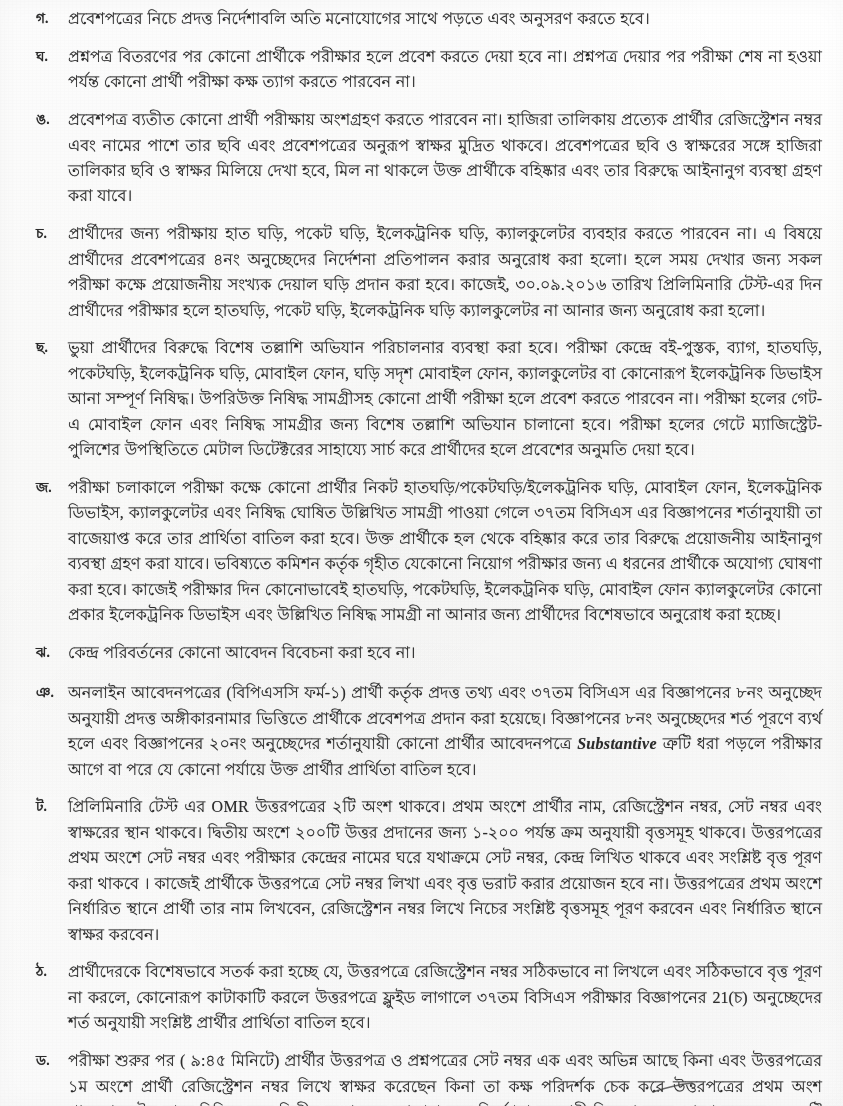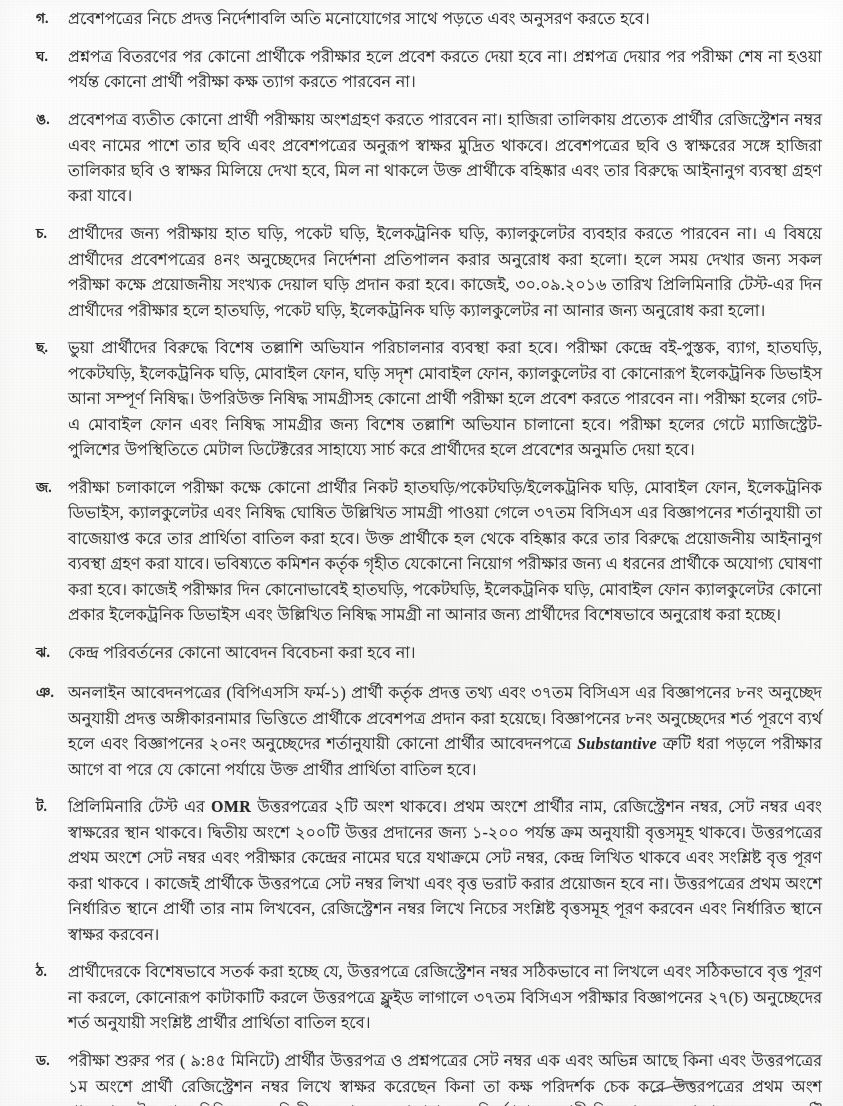--- a/index.html
+++ b/index.html
@@ -75,21 +75,20 @@
   .body.single { text-align: left; }
   .latin {
     font-family: "Liberation Serif", "DejaVu Serif", serif;
     font-weight: 700;
     letter-spacing: .3px;
     font-style: italic;
   }
   .latin-plain {
     font-family: "Liberation Serif", "DejaVu Serif", serif;
     letter-spacing: .4px;
-    font-weight: bold;
   }
   
   .p-gap-lg { margin-bottom: 15px; }
   
   #pen-mark {
     position: absolute;
     left: 652px;
     top: 1082px;
     width: 42px;
     height: 12px;
@@ -149,21 +148,21 @@
       <div class="body"><span>অনলাইন আবেদনপত্রের (বিপিএসসি ফর্ম-১) প্রার্থী কর্তৃক প্রদত্ত তথ্য এবং ৩৭তম বিসিএস এর বিজ্ঞাপনের ৮নং অনুচ্ছেদ অনুযায়ী প্রদত্ত অঙ্গীকারনামার ভিত্তিতে প্রার্থীকে প্রবেশপত্র প্রদান করা হয়েছে। বিজ্ঞাপনের ৮নং অনুচ্ছেদের শর্ত পূরণে ব্যর্থ হলে এবং বিজ্ঞাপনের ২০নং অনুচ্ছেদের শর্তানুযায়ী কোনো প্রার্থীর আবেদনপত্রে </span><span class="latin">Substantive</span><span> ত্রুটি ধরা পড়লে পরীক্ষার আগে বা পরে যে কোনো পর্যায়ে উক্ত প্রার্থীর প্রার্থিতা বাতিল হবে।</span></div>
     </div>
 
     <div class="para">
       <div class="marker">ট.</div>
       <div class="body"><span>প্রিলিমিনারি টেস্ট এর </span><span class="latin-plain">OMR</span><span> উত্তরপত্রের ২টি অংশ থাকবে। প্রথম অংশে প্রার্থীর নাম, রেজিস্ট্রেশন নম্বর, সেট নম্বর এবং স্বাক্ষরের স্থান থাকবে। দ্বিতীয় অংশে ২০০টি উত্তর প্রদানের জন্য ১-২০০ পর্যন্ত ক্রম অনুযায়ী বৃত্তসমূহ থাকবে। উত্তরপত্রের প্রথম অংশে সেট নম্বর এবং পরীক্ষার কেন্দ্রের নামের ঘরে যথাক্রমে সেট নম্বর, কেন্দ্র  লিখিত থাকবে এবং সংশ্লিষ্ট বৃত্ত পূরণ করা থাকবে । কাজেই প্রার্থীকে উত্তরপত্রে সেট নম্বর লিখা এবং বৃত্ত ভরাট করার প্রয়োজন হবে না। উত্তরপত্রের প্রথম অংশে নির্ধারিত স্থানে প্রার্থী তার নাম লিখবেন, রেজিস্ট্রেশন নম্বর লিখে নিচের সংশ্লিষ্ট বৃত্তসমূহ পূরণ করবেন এবং নির্ধারিত স্থানে স্বাক্ষর করবেন।</span></div>
     </div>
 
     <div class="para">
       <div class="marker">ঠ.</div>
-      <div class="body">প্রার্থীদেরকে বিশেষভাবে সতর্ক করা হচ্ছে যে, উত্তরপত্রে রেজিস্ট্রেশন নম্বর সঠিকভাবে না লিখলে এবং সঠিকভাবে বৃত্ত পূরণ না করলে, কোনোরূপ কাটাকাটি করলে উত্তরপত্রে ফ্লুইড লাগালে ৩৭তম বিসিএস পরীক্ষার বিজ্ঞাপনের ২৭(চ) অনুচ্ছেদের শর্ত অনুযায়ী সংশ্লিষ্ট প্রার্থীর প্রার্থিতা বাতিল হবে।</div>
+      <div class="body">প্রার্থীদেরকে বিশেষভাবে সতর্ক করা হচ্ছে যে, উত্তরপত্রে রেজিস্ট্রেশন নম্বর সঠিকভাবে না লিখলে এবং সঠিকভাবে বৃত্ত পূরণ না করলে, কোনোরূপ কাটাকাটি করলে উত্তরপত্রে ফ্লুইড লাগালে ৩৭তম বিসিএস পরীক্ষার বিজ্ঞাপনের 21(চ) অনুচ্ছেদের শর্ত অনুযায়ী সংশ্লিষ্ট প্রার্থীর প্রার্থিতা বাতিল হবে।</div>
     </div>
 
     <div class="para">
       <div class="marker">ড.</div>
       <div class="body">পরীক্ষা শুরুর পর ( ৯:৪৫ মিনিটে) প্রার্থীর উত্তরপত্র ও প্রশ্নপত্রের সেট নম্বর এক এবং অভিন্ন আছে কিনা এবং উত্তরপত্রের ১ম অংশে প্রার্থী রেজিস্ট্রেশন নম্বর লিখে স্বাক্ষর করেছেন কিনা তা কক্ষ পরিদর্শক চেক করে উত্তরপত্রের প্রথম অংশ পারফোরেটেড স্থানে বিচ্ছিন্ন করে  দ্বিতীয় অংশ হতে আলাদা করে নির্দেশনা অনুযায়ী নিয়ন্ত্রণ কক্ষে প্রেরণ করবেন। ২০০টি প্রশ্নের উত্তর প্রদানের জন্য নির্ধারিত উত্তরপত্রের দ্বিতীয় অংশে প্রার্থী উত্তর প্রদান করবেন।</div>
     </div>
 
   </div>
 
   <svg id="pen-mark" viewBox="0 0 42 12" xmlns="http://www.w3.org/2000/svg">

